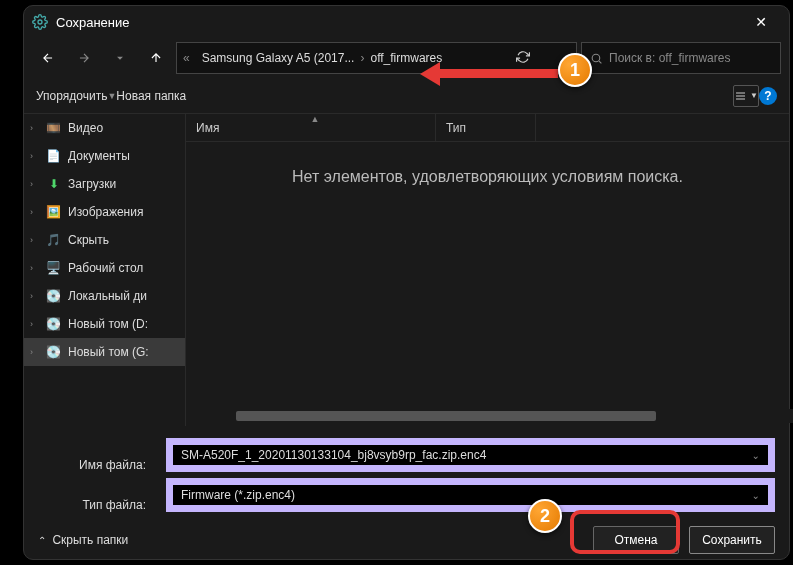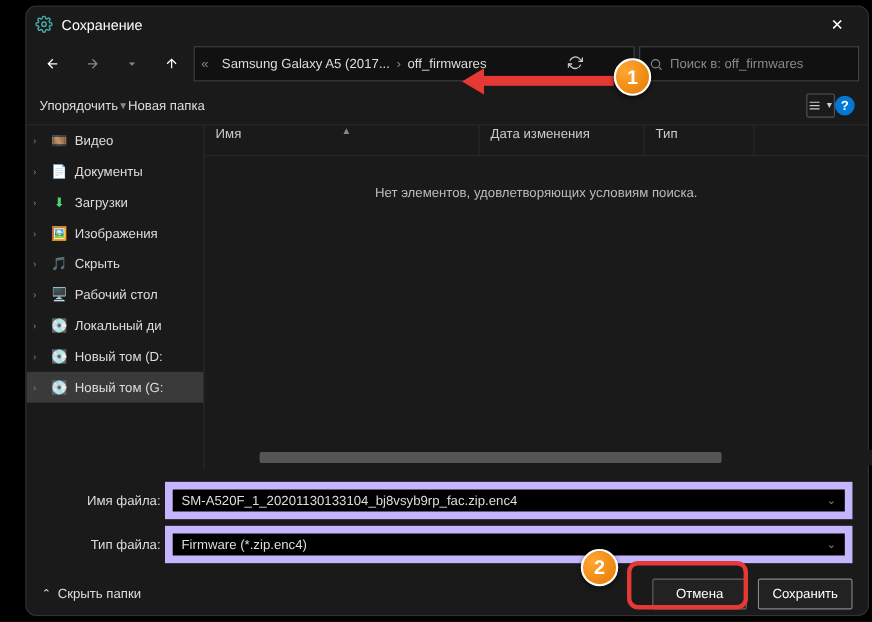--- a/index.html
+++ b/index.html
@@ -22,25 +22,25 @@
 .toolbar .viewbtn{width:26px;height:22px;border:1px solid #555;display:flex;align-items:center;justify-content:center;color:#ccc;border-radius:2px}
 .toolbar .help{width:18px;height:18px;border-radius:50%;background:#0078d4;color:#fff;display:flex;align-items:center;justify-content:center;font-size:12px;font-weight:bold}
 .body{display:flex;height:312px}
 .sidebar{width:162px;border-right:1px solid #2a2a2a;overflow:hidden}
 .sb-item{display:flex;align-items:center;height:28px;padding:0 6px;color:#ddd;font-size:12px;gap:6px;white-space:nowrap;overflow:hidden}
 .sb-item.sel{background:#3a3a3a}
 .sb-item .chev{width:10px;color:#888;font-size:9px}
 .sb-item .ico{width:16px;height:16px;display:flex;align-items:center;justify-content:center;font-size:12px}
 .content{flex:1;display:flex;flex-direction:column}
 .cols{display:flex;height:28px;border-bottom:1px solid #2a2a2a;align-items:center;color:#ccc;font-size:12px}
-.cols .col{padding:0 10px;border-right:1px solid #2a2a2a;height:100%;display:flex;align-items:flex-start}
+.cols .col{padding:0 10px;border-right:1px solid #2a2a2a;height:100%;display:flex;align-items:center}
 .cols .sort{margin:0 auto;color:#888;font-size:9px;position:absolute;left:50%;top:0}
-.empty{flex:1;display:flex;align-items:flex-start;justify-content:center;color:#bbb;font-size:12px;padding-top:26px}
+.empty{flex:1;display:flex;align-items:flex-start;justify-content:center;color:#bbb;font-size:16px;padding-top:26px}
 .footer{padding:12px 14px 14px 14px}
-.frow{display:flex;align-items:center;margin-bottom:6px;gap:4px}
+.frow{display:flex;align-items:flex-end;margin-bottom:6px;gap:20px}
 .frow .lbl{width:108px;text-align:right;color:#ddd;font-size:12px}
 .frow .field{flex:1;height:34px;background:#000000;border:7px solid #c4b5fd;color:#ddd;font-size:12px;padding:0 8px;display:flex;align-items:center;justify-content:space-between}
 .frow .field .caret{color:#888;font-size:10px}
 .actions{display:flex;align-items:center;margin-top:14px}
 .actions .hide{display:flex;align-items:center;gap:6px;color:#ddd;font-size:12px}
 .actions .spacer{flex:1}
 .actions .btn{min-width:86px;height:28px;border:1px solid #666;background:#222;color:#fff;font-size:12px;border-radius:2px;display:flex;align-items:center;justify-content:center;margin-left:10px}
 .annot-arrow{position:absolute;left:420px;top:62px;width:140px;height:24px;pointer-events:none}
 .annot-arrow .shaft{position:absolute;left:18px;top:7px;width:120px;height:9px;background:#e53935}
 .annot-arrow .head{position:absolute;left:0;top:0;width:0;height:0;border-top:12px solid transparent;border-bottom:12px solid transparent;border-right:20px solid #e53935}
@@ -169,23 +169,20 @@
           <span class="ico" style="">💽</span>
           <span>Новый том (G:</span>
         </div>
       </div>
     <div class="content">
       <div class="cols" style="position:relative">
         <div class="col" style="width:250px;position:relative">
             <span>Имя</span>
             <span class="sort">▲</span>
           </div>
-        <div class="col" style="width:150px">
-            <span>Дата изменения</span>
-          </div>
         <div class="col" style="width:100px">
             <span>Тип</span>
           </div>
       </div>
       <div class="empty">Нет элементов, удовлетворяющих условиям поиска.</div>
     </div>
   </div>
 
   <div class="scrollbar">
       <div class="thumb"></div>

